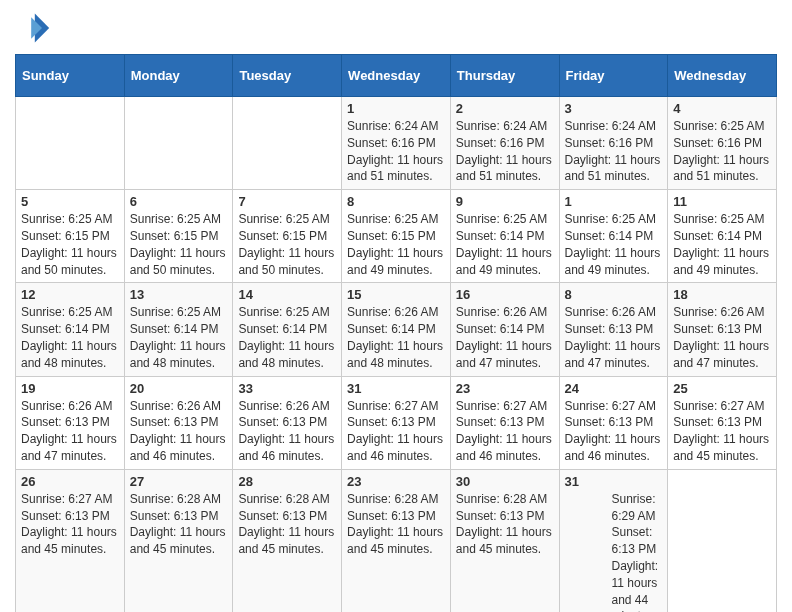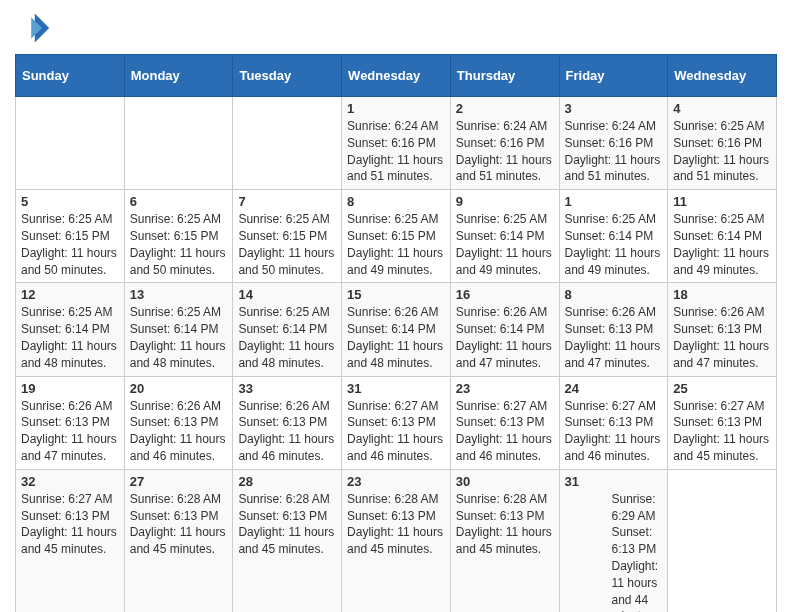--- a/index.html
+++ b/index.html
@@ -319,21 +319,21 @@
           <td>
             <span class="day-number">25</span>
             <div class="day-info" style="white-space: pre-line;">Sunrise: 6:27 AM
 Sunset: 6:13 PM
 Daylight: 11 hours
 and 45 minutes.</div>
           </td>
         </tr>
         <tr>
           <td>
-            <span class="day-number">32</span>
+            <span class="day-number">26</span>
             <div class="day-info" style="white-space: pre-line;">Sunrise: 6:27 AM
 Sunset: 6:13 PM
 Daylight: 11 hours
 and 45 minutes.</div>
           </td>
           <td>
             <span class="day-number">27</span>
             <div class="day-info" style="white-space: pre-line;">Sunrise: 6:28 AM
 Sunset: 6:13 PM
 Daylight: 11 hours

